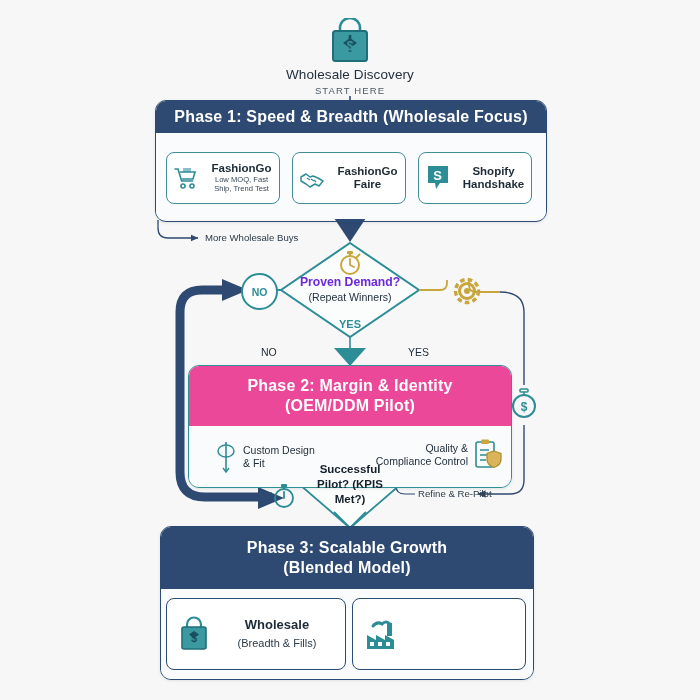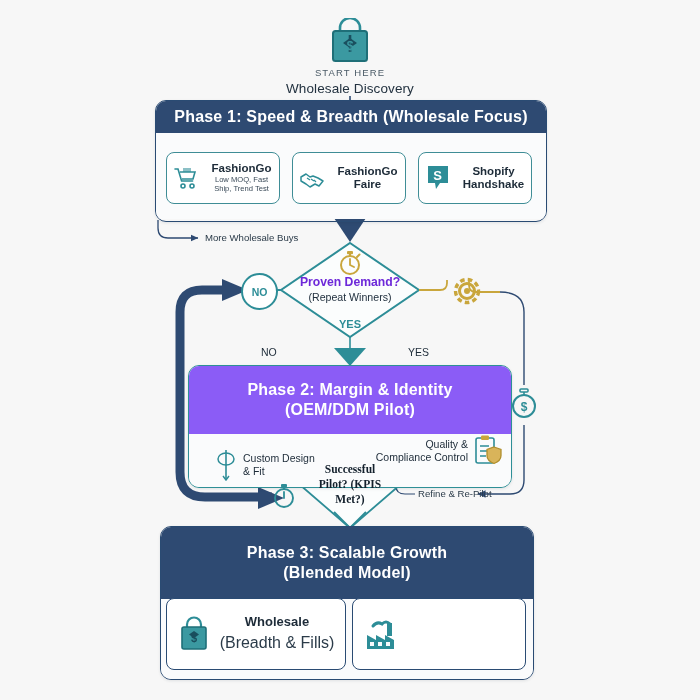--- a/index.html
+++ b/index.html
@@ -26,67 +26,67 @@
   .phase-head{color:#ffffff;font-weight:bold;text-align:center;
               display:flex;align-items:center;justify-content:center;
               line-height:1.22;letter-spacing:.2px;}
   .phase-body{background:#fafbfc;width:100%;}
 
   #phase1{left:155px;top:100px;width:390px;height:120px;border:1.6px solid #2a4b73;}
   #phase1 .phase-head{background:#2e4a72;height:32px;font-size:16px;}
   #phase1 .phase-body{height:86px;position:relative;}
 
   #phase2{left:188px;top:365px;width:322px;height:121px;border:1.4px solid #2e8f96;}
-  #phase2 .phase-head{background:#8b5cf6;height:68px;font-size:16px;}
+  #phase2 .phase-head{background:#ec4899;height:60px;font-size:16px;}
   #phase2 .phase-body{height:68px;position:relative;}
 
   #phase3{left:160px;top:526px;width:372px;height:152px;border:1.6px solid #2a4b73;}
-  #phase3 .phase-head{background:#2e4a72;height:72px;font-size:16px;}
+  #phase3 .phase-head{background:#2e4a72;height:62px;font-size:16px;}
   #phase3 .phase-body{height:93px;position:relative;}
 
   
   .opt-card{position:absolute;top:152px;height:52px;background:#ffffff;
             border:1.3px solid #3f8d96;border-radius:8px;
             display:flex;align-items:center;gap:11px;padding:0 6px;box-sizing:border-box;}
   #opt-0{left:166px;width:114px;}
   #opt-1{left:292px;width:114px;}
   #opt-2{left:418px;width:114px;}
   .opt-text{flex:1;text-align:center;line-height:1.15;}
   .opt-title{font-size:11.5px;font-weight:bold;color:#1d2b38;}
   .opt-sub{font-size:7.6px;color:#3a4a58;margin-top:1px;}
   .opt-line2{font-size:11.5px;font-weight:bold;color:#1d2b38;}
 
   
   .feat{position:absolute;display:flex;align-items:center;gap:5px;}
   #feat-left{left:25px;top:14px;width:140px;}
-  #feat-right{left:168px;top:0;width:146px;justify-content:flex-end;}
+  #feat-right{left:168px;top:12px;width:146px;justify-content:flex-end;}
   .feat-label{font-size:10.5px;color:#1d2b38;line-height:1.25;}
   #feat-left .feat-label{text-align:left;}
   #feat-right .feat-label{text-align:right;}
 
   
   .out-card{position:absolute;top:598px;height:72px;background:#ffffff;
             border:1.5px solid #2a4b73;border-radius:8px;
             display:flex;align-items:center;gap:8px;padding:0 10px;box-sizing:border-box;}
   #out-0{left:166px;width:180px;}
   #out-1{left:352px;width:174px;}
   .out-text{flex:1;text-align:center;line-height:1.3;}
   .out-title{font-size:13px;font-weight:bold;color:#1d2b38;}
-  .out-sub{font-size:16px;color:#2b3b49;margin-top:2px;}
+  .out-sub{font-size:11px;color:#2b3b49;margin-top:2px;}
 
   
   .dia-text{position:absolute;text-align:center;line-height:1.25;}
   #dia1-text{left:283px;top:275px;width:134px;}
   #dia1-q{font-size:12.2px;font-weight:bold;color:#6d28d9;}
   #dia1-sub{font-size:10.6px;color:#22313f;margin-top:1px;}
   #dia1-yes{position:absolute;left:330px;top:318px;width:40px;text-align:center;
             font-size:11px;color:#2d8d97;font-weight:600;}
 
   #dia2-text{left:310px;top:462px;width:80px;}
-  #dia2-q{font-size:11.5px;font-weight:bold;color:#13202c;line-height:1.3;font-family:Liberation Serif, serif;}
+  #dia2-q{font-size:11.5px;font-weight:bold;color:#13202c;line-height:1.3;}
 
   
   .plabel{position:absolute;font-size:9.6px;color:#2b3b49;white-space:nowrap;}
   #lbl-more{left:205px;top:232px;}
   #lbl-refine{left:418px;top:488px;}
   #lbl-no-branch{left:261px;top:346px;font-size:10.5px;color:#1d2b38;}
   #lbl-yes-branch{left:408px;top:346px;font-size:10.5px;color:#1d2b38;}
 
   
   #no-badge{position:absolute;left:241px;top:273px;width:33px;height:33px;
@@ -173,22 +173,22 @@
   </svg>
 
   <div class="node" id="start-node">
     <svg width="52" height="46" viewBox="0 0 52 46" class="ico" style="margin:0 auto;">
       <path d="M16 13 v-3 a10 10 0 0 1 20 0 v3" fill="none" stroke="#2d8d97" stroke-width="2.6"></path>
       <rect x="9" y="13" width="34" height="30" rx="2.5" fill="#3b99a1" stroke="#1f6f78" stroke-width="2"></rect>
       <path d="M26 20 l7 5 -7 5 -7 -5 z" fill="#1a4f5e"></path>
       <path d="M26 17 v17" stroke="#1a4f5e" stroke-width="2.6"></path>
       <text x="26" y="32" font-size="12" font-weight="bold" fill="#3b99a1" text-anchor="middle" font-family="Liberation Sans, sans-serif">$</text>
     </svg>
+    <div id="start-title">Wholesale Discovery</div>
     <div id="start-sub">START HERE</div>
-    <div id="start-title">Wholesale Discovery</div>
   </div>
 
   <div class="phase" id="phase1">
     <div class="phase-head">Phase 1: Speed &amp; Breadth (Wholesale Focus)</div>
     <div class="phase-body"></div>
   </div>
 
   <div class="opt-card" id="opt-0">
     <svg width="26" height="26" viewBox="0 0 26 26" class="ico">
       <path d="M2 4 h3 l3.6 12 h11" fill="none" stroke="#2d8d97" stroke-width="1.6" stroke-linecap="round"></path>

